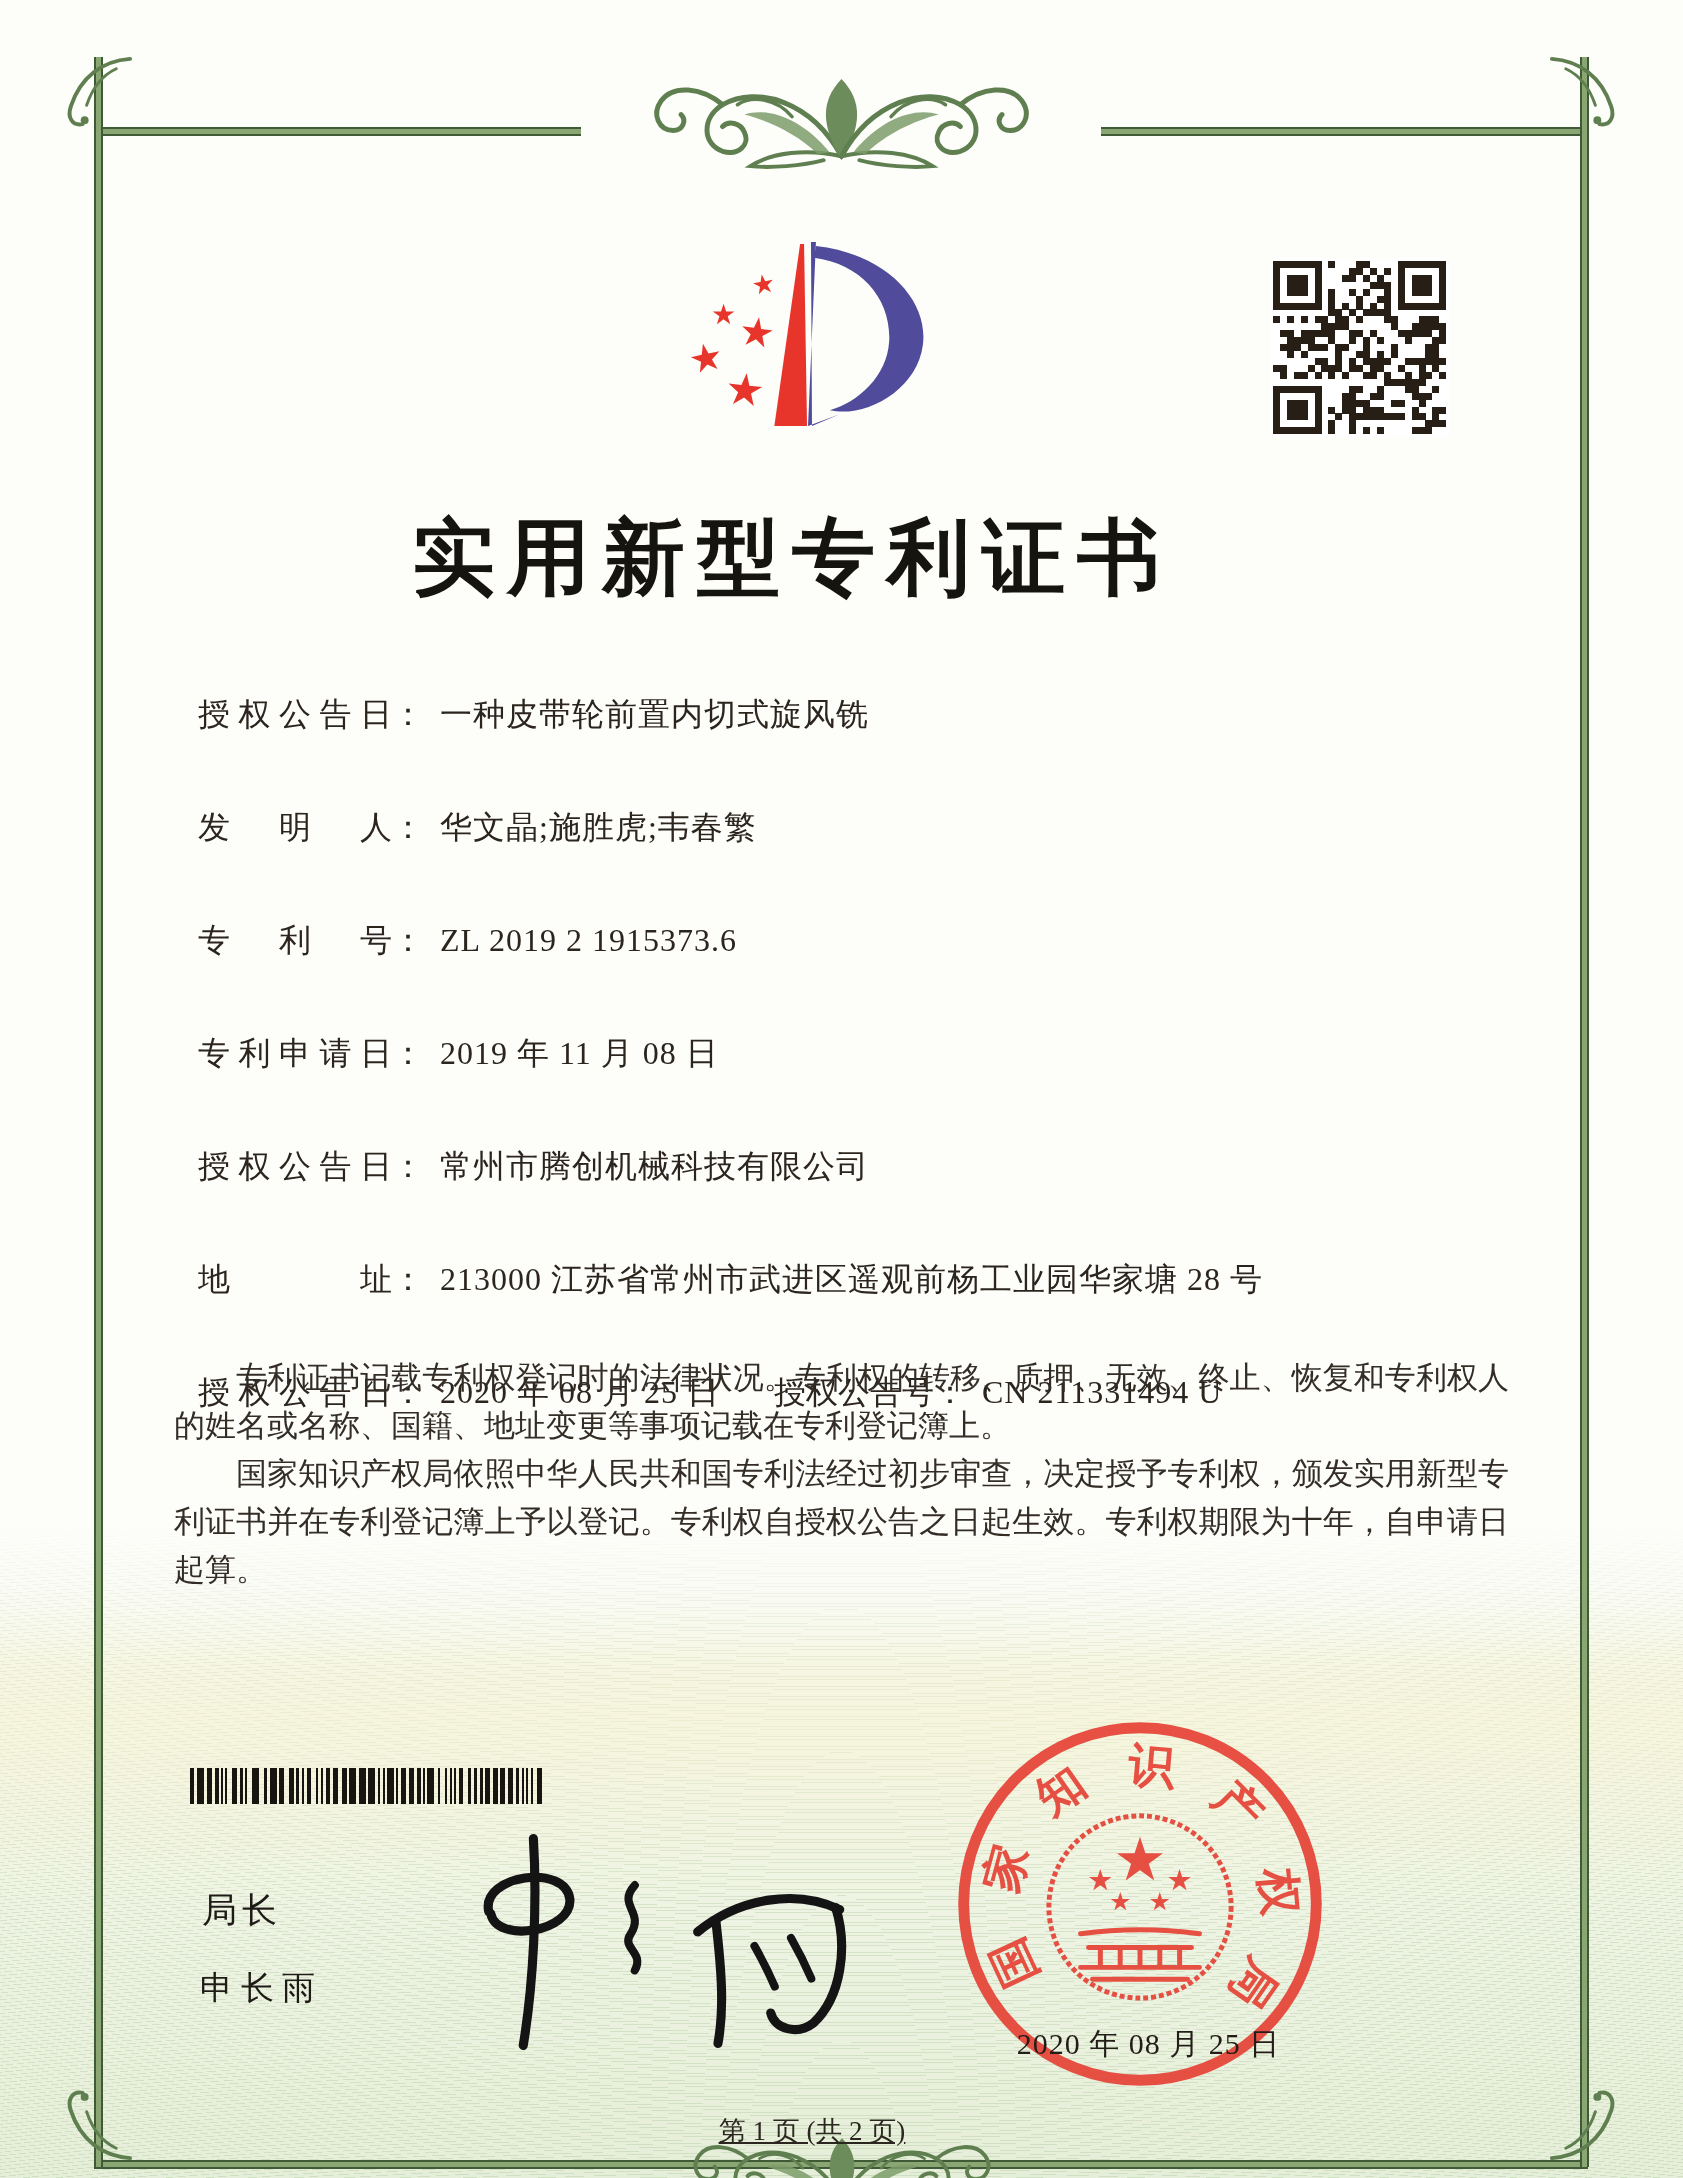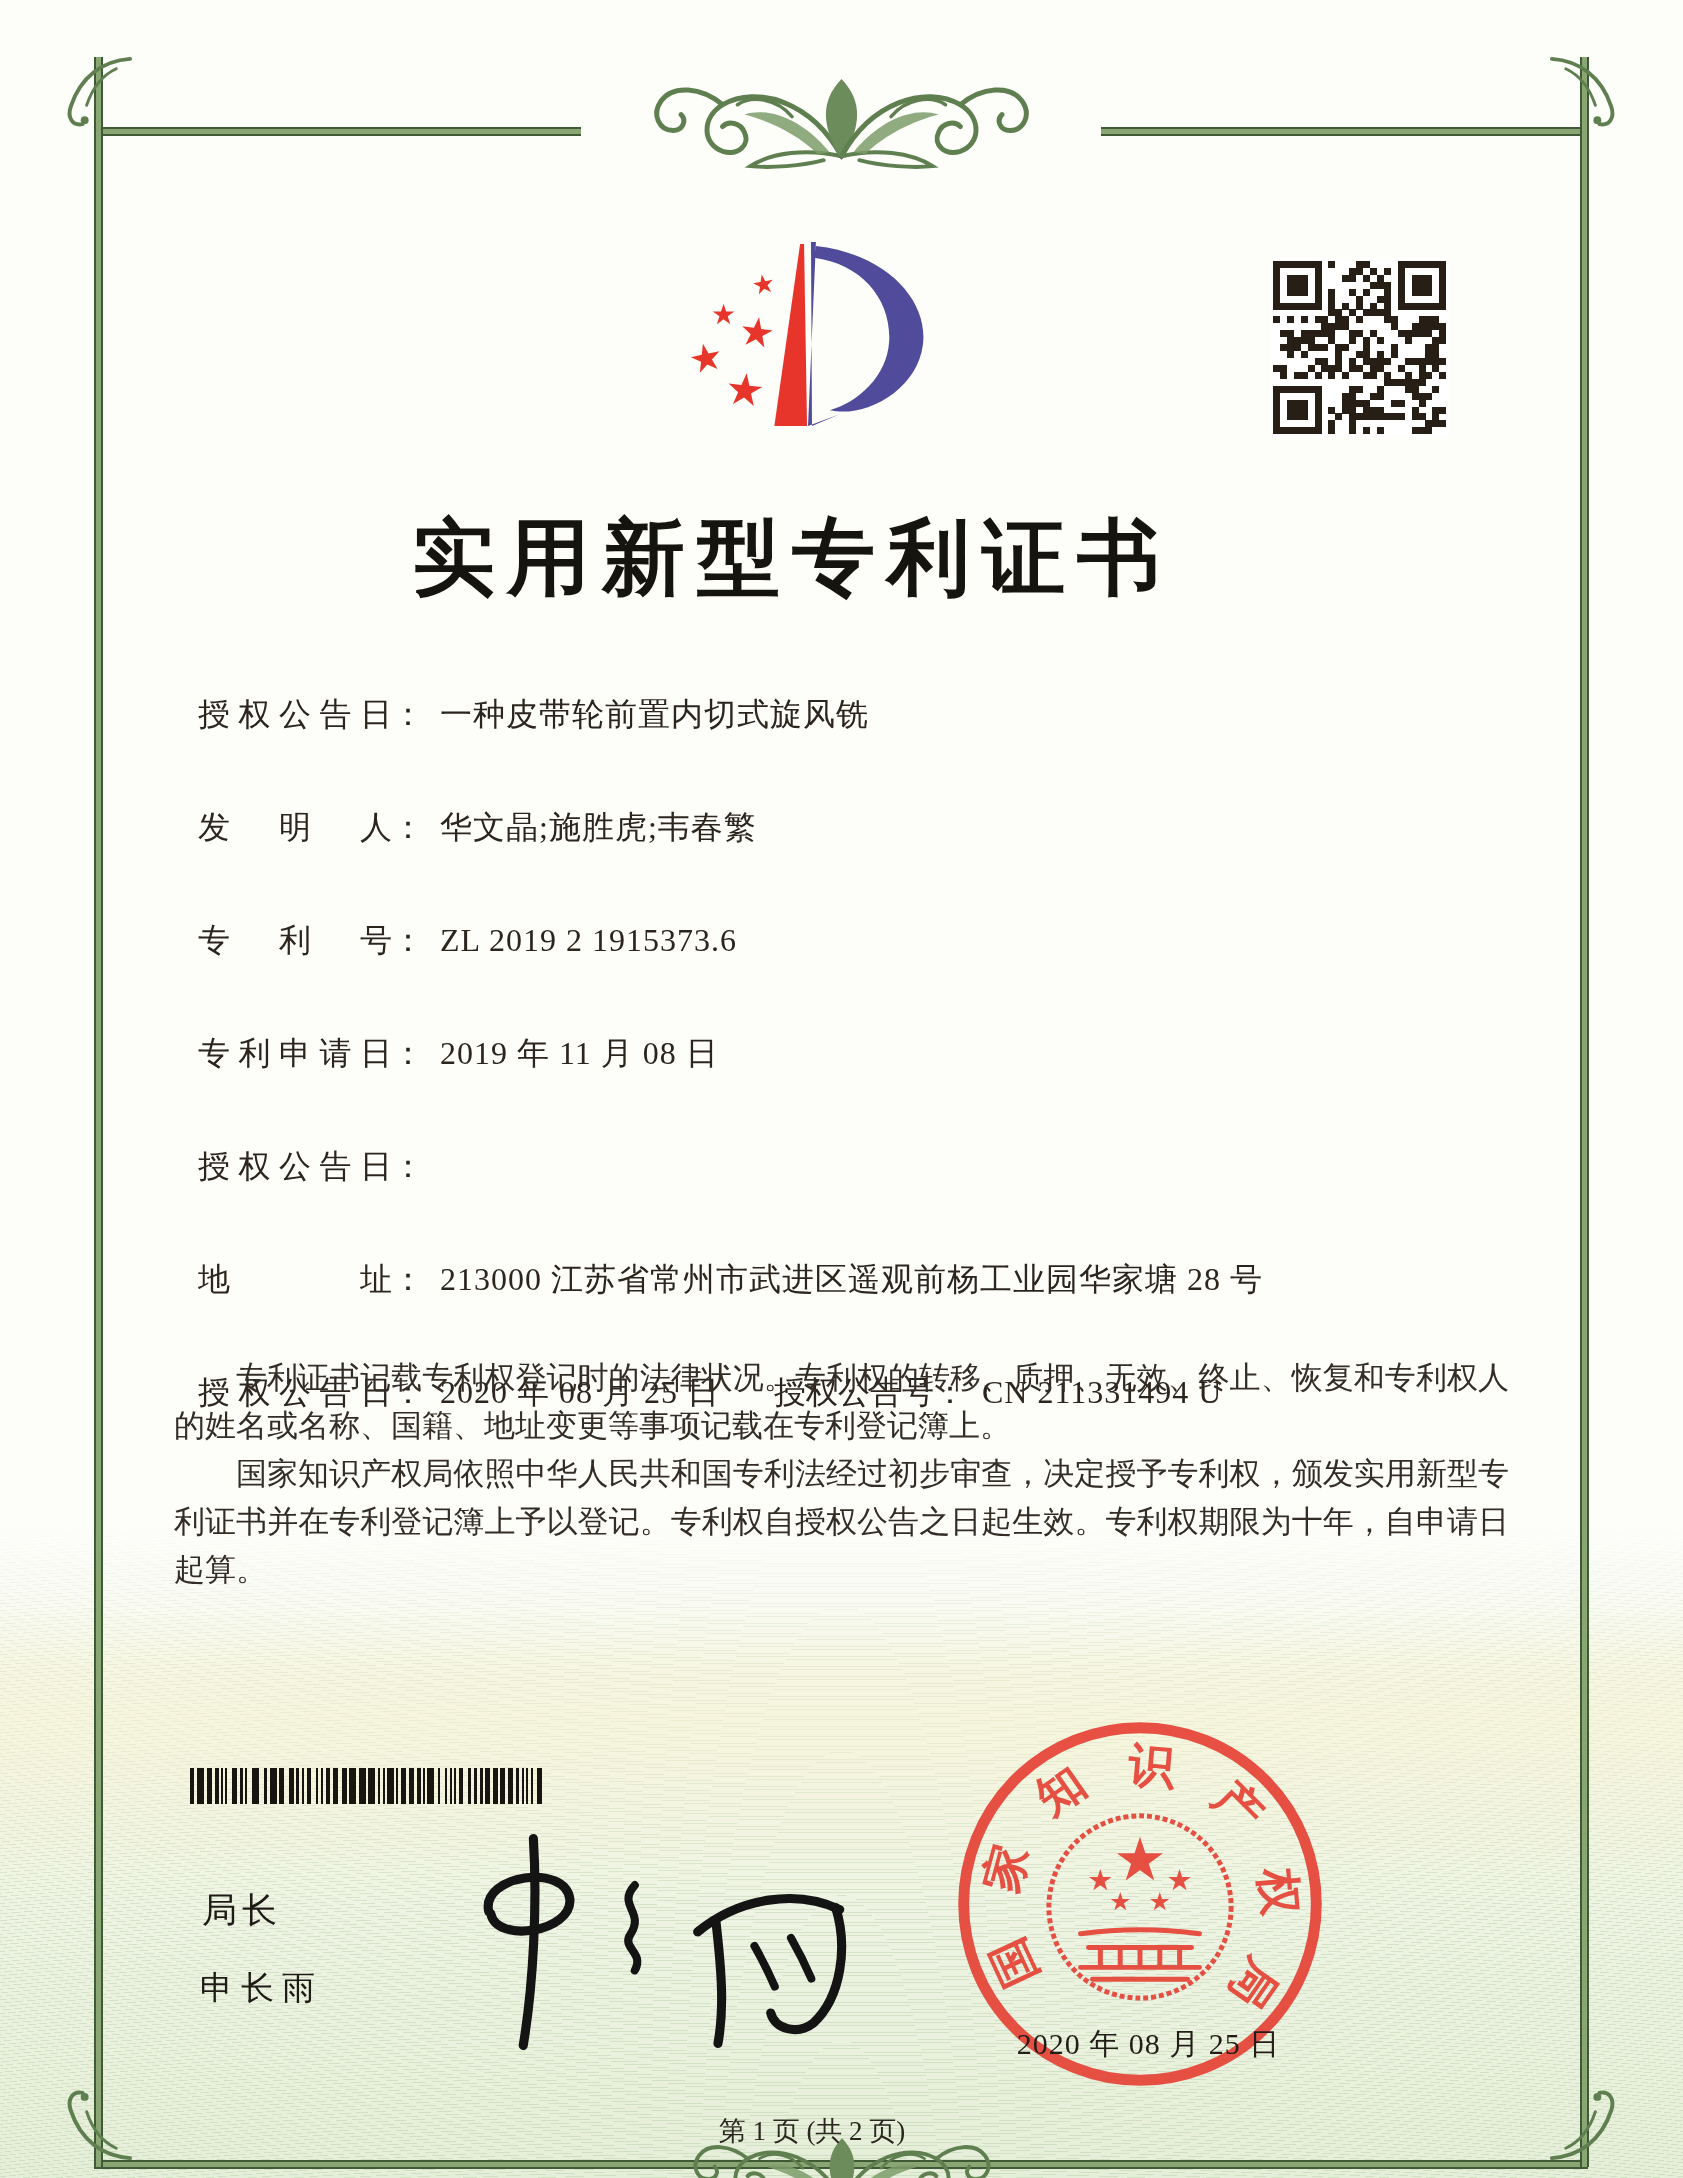--- a/index.html
+++ b/index.html
@@ -65,21 +65,21 @@
   
   .barcode{position:absolute;left:190px;top:1768px;width:358px;height:36px;}
   .barcode i{position:absolute;top:0;bottom:0;background:#181410;}
   .signer-title{position:absolute;left:202px;top:1887px;font-size:35px;letter-spacing:5px;color:#1e1a15;}
   .signer-name{position:absolute;left:200px;top:1966px;font-size:33px;letter-spacing:8px;color:#1e1a15;}
   .signature{position:absolute;left:436px;top:1830px;width:426px;height:228px;}
   .seal{position:absolute;left:932px;top:1696px;width:416px;height:416px;opacity:.93;}
   .seal text{font-family:"Liberation Serif","DejaVu Serif",serif;font-weight:bold;fill:#e64438;}
   .seal-date{position:absolute;left:980px;top:2024px;width:337px;text-align:center;
              font-size:30px;letter-spacing:1px;color:#221d18;}
-  .footer{position:absolute;left:0;top:2113px;width:1624px;text-align:center;font-size:27px;color:#2b2620;}
+  .footer{position:absolute;left:0;top:2113px;width:1624px;text-align:center;font-size:27px;color:#2b2620;text-decoration:underline;}
 </style>
 </head>
 <body>
 
 <div id="page">
 
   <div class="waves"></div>
 
   <div class="hline hl-top-left"></div>
   <div class="hline hl-top-right"></div>
@@ -472,20 +472,21 @@
       <span class="fvalue">ZL 2019 2 1915373.6</span>
     </div>
     <div class="frow">
       <span class="flabel">专利申请日</span>
         <span class="fcolon">：</span>
       <span class="fvalue">2019 年 11 月 08 日</span>
     </div>
     <div class="frow">
       <span class="flabel">授权公告日</span>
         <span class="fcolon">：</span>
+      <span class="fvalue">常州市腾创机械科技有限公司</span>
     </div>
     <div class="frow">
       <span class="flabel">地址</span>
         <span class="fcolon">：</span>
       <span class="fvalue">213000 江苏省常州市武进区遥观前杨工业园华家塘 28 号</span>
     </div>
     <div class="frow">
       <span class="flabel">授权公告日</span>
         <span class="fcolon">：</span>
       <span class="fvalue">2020 年 08 月 25 日</span>

